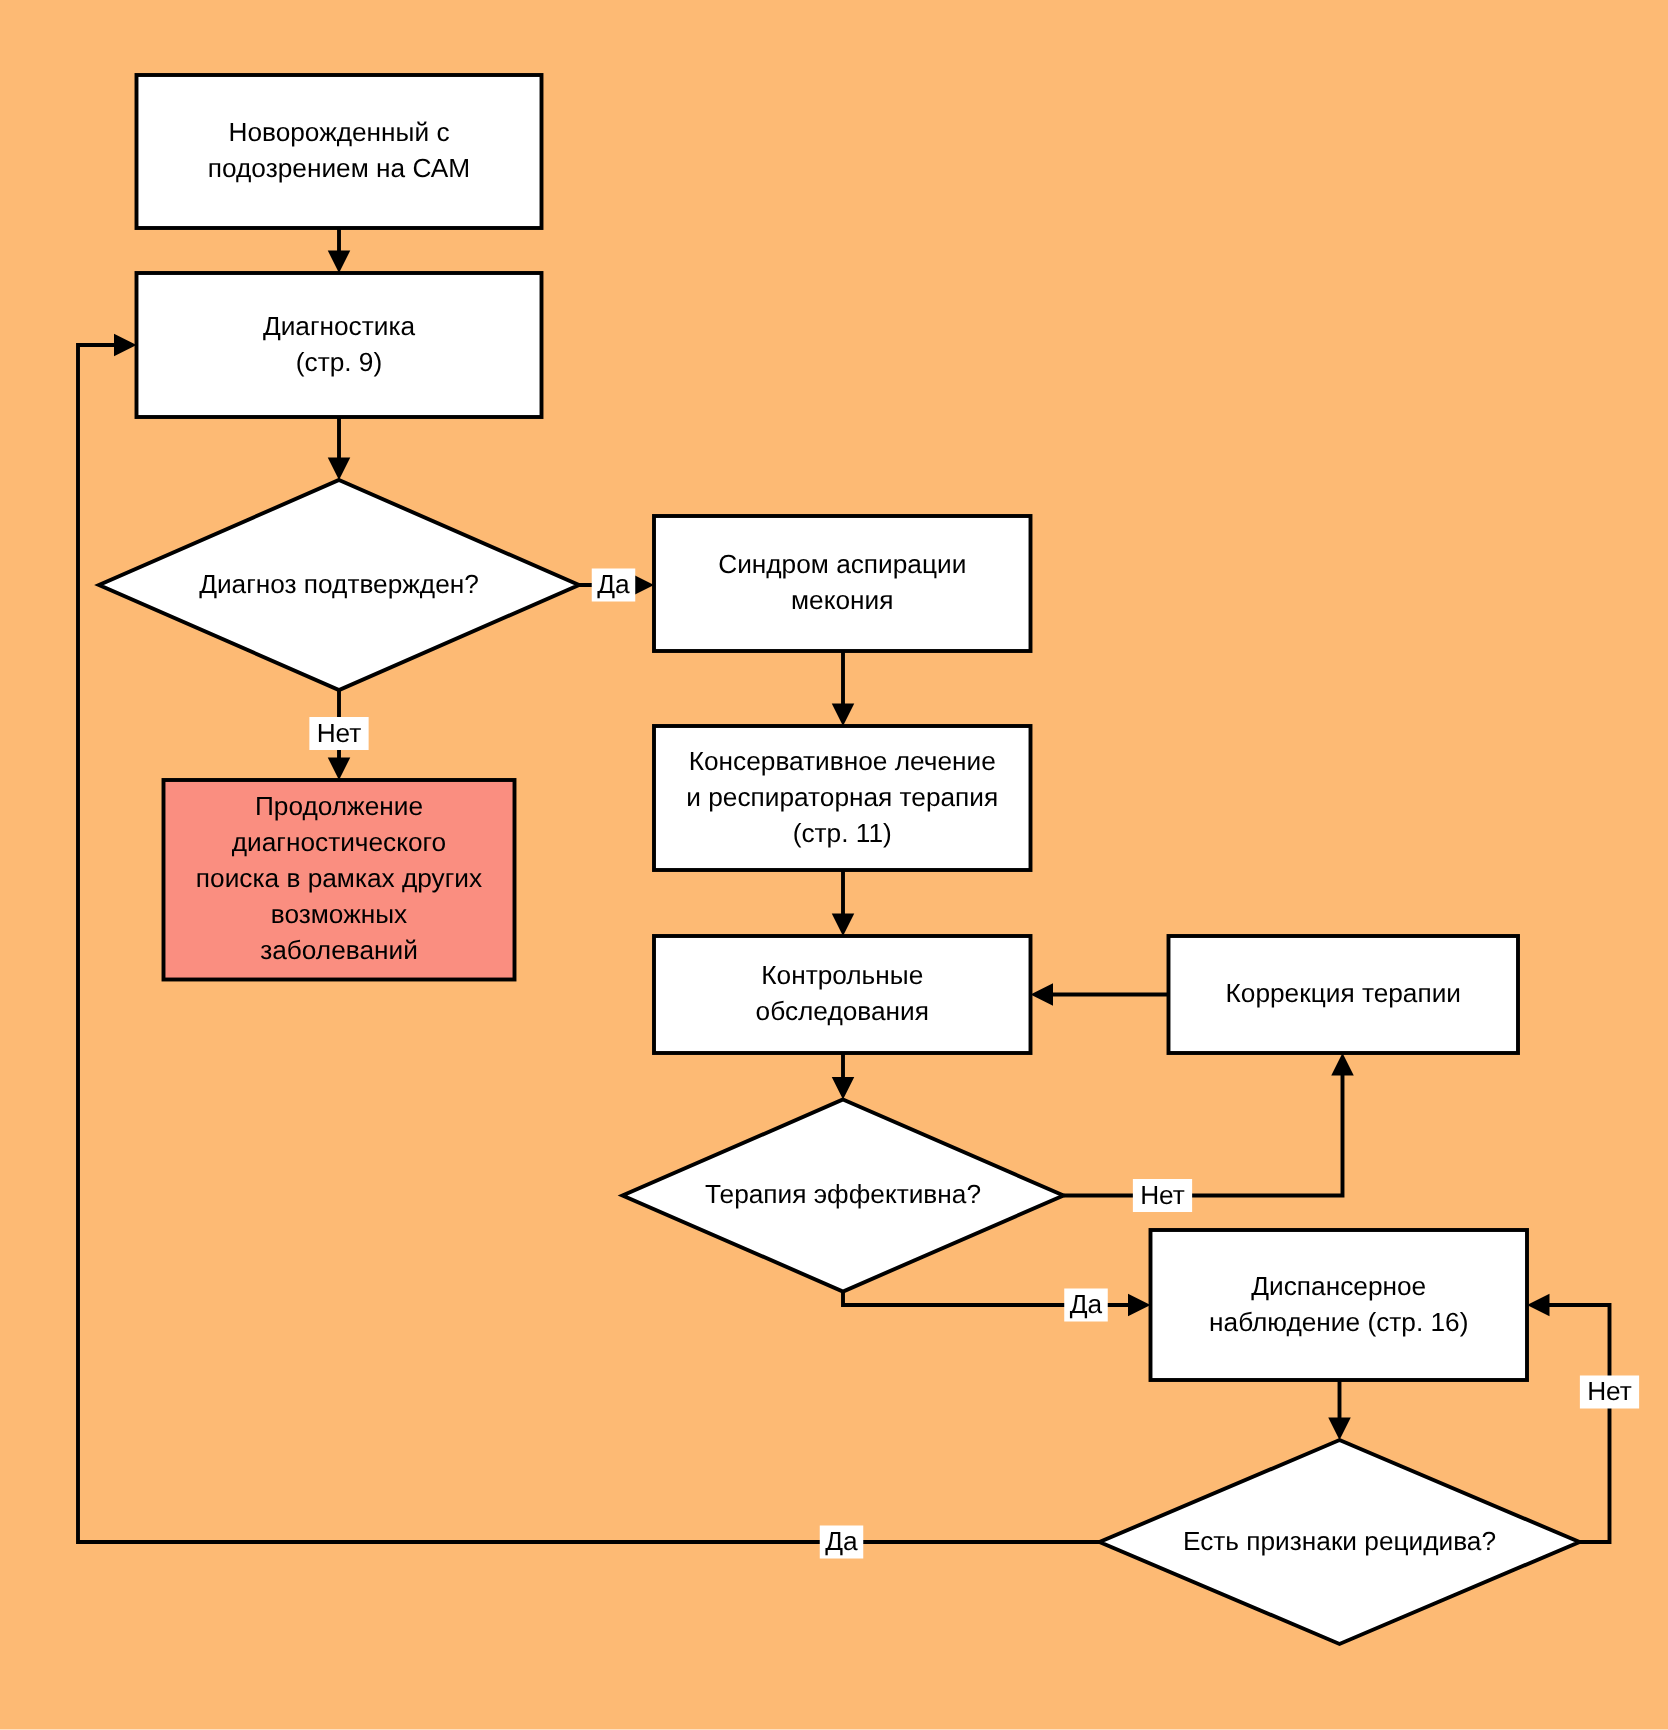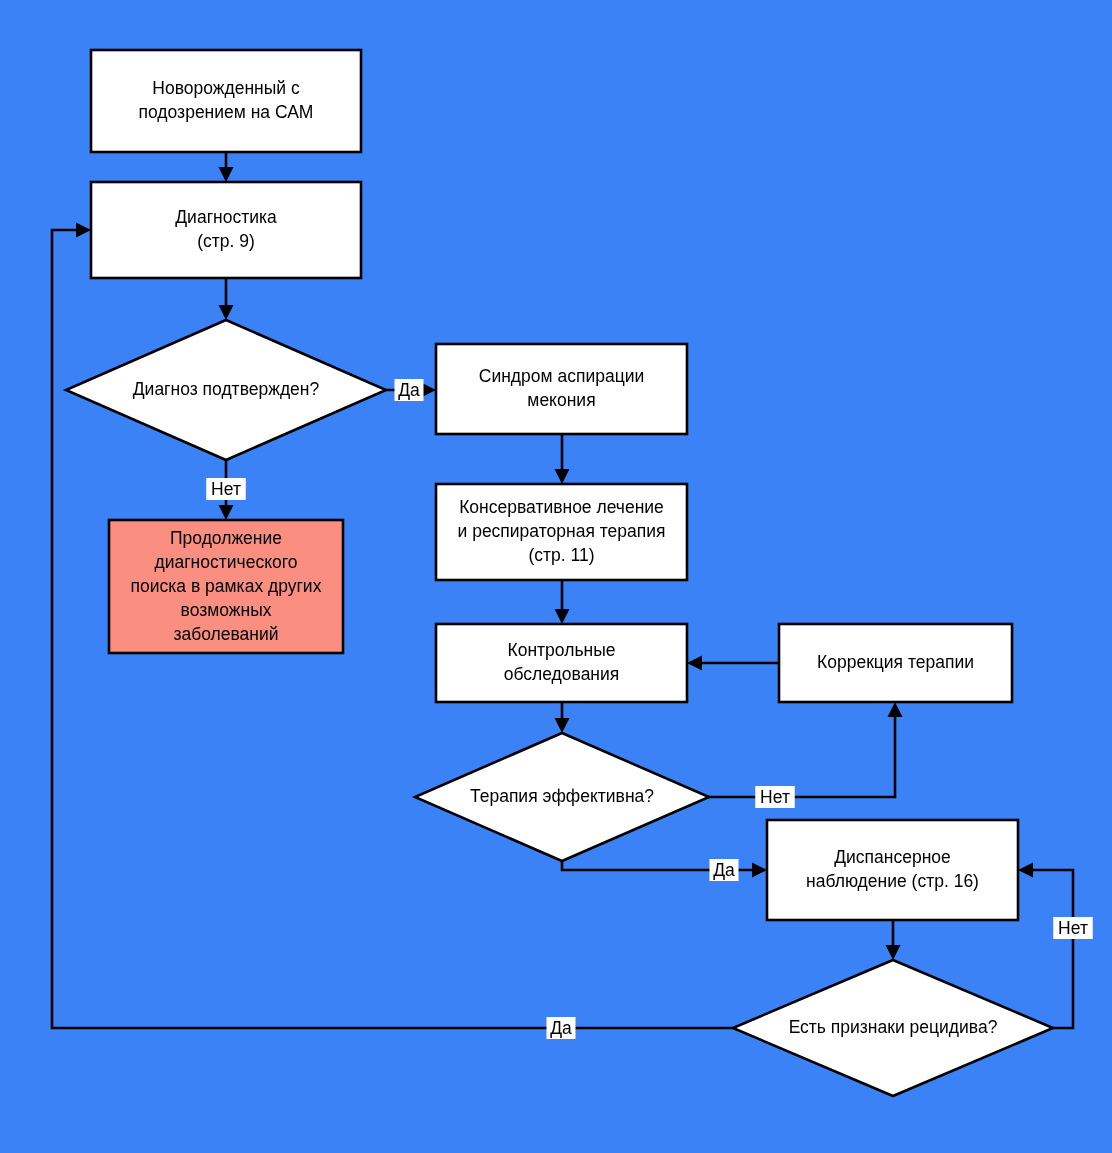--- a/index.html
+++ b/index.html
@@ -11,21 +11,21 @@
   body {
     width: 1112px;
     height: 1153px;
     font-family: "Liberation Sans", "DejaVu Sans", sans-serif;
     overflow: hidden;
   }
   #flowchart-root {
     position: relative;
     width: 1112px;
     height: 1153px;
-    background: #3b82f6;
+    background: #fdba74;
   }
   svg#flow-svg {
     display: block;
     width: 1112px;
     height: 1153px;
   }
   .node-shape {
     stroke: #000000;
     stroke-width: 2.6;
     fill: #ffffff;

